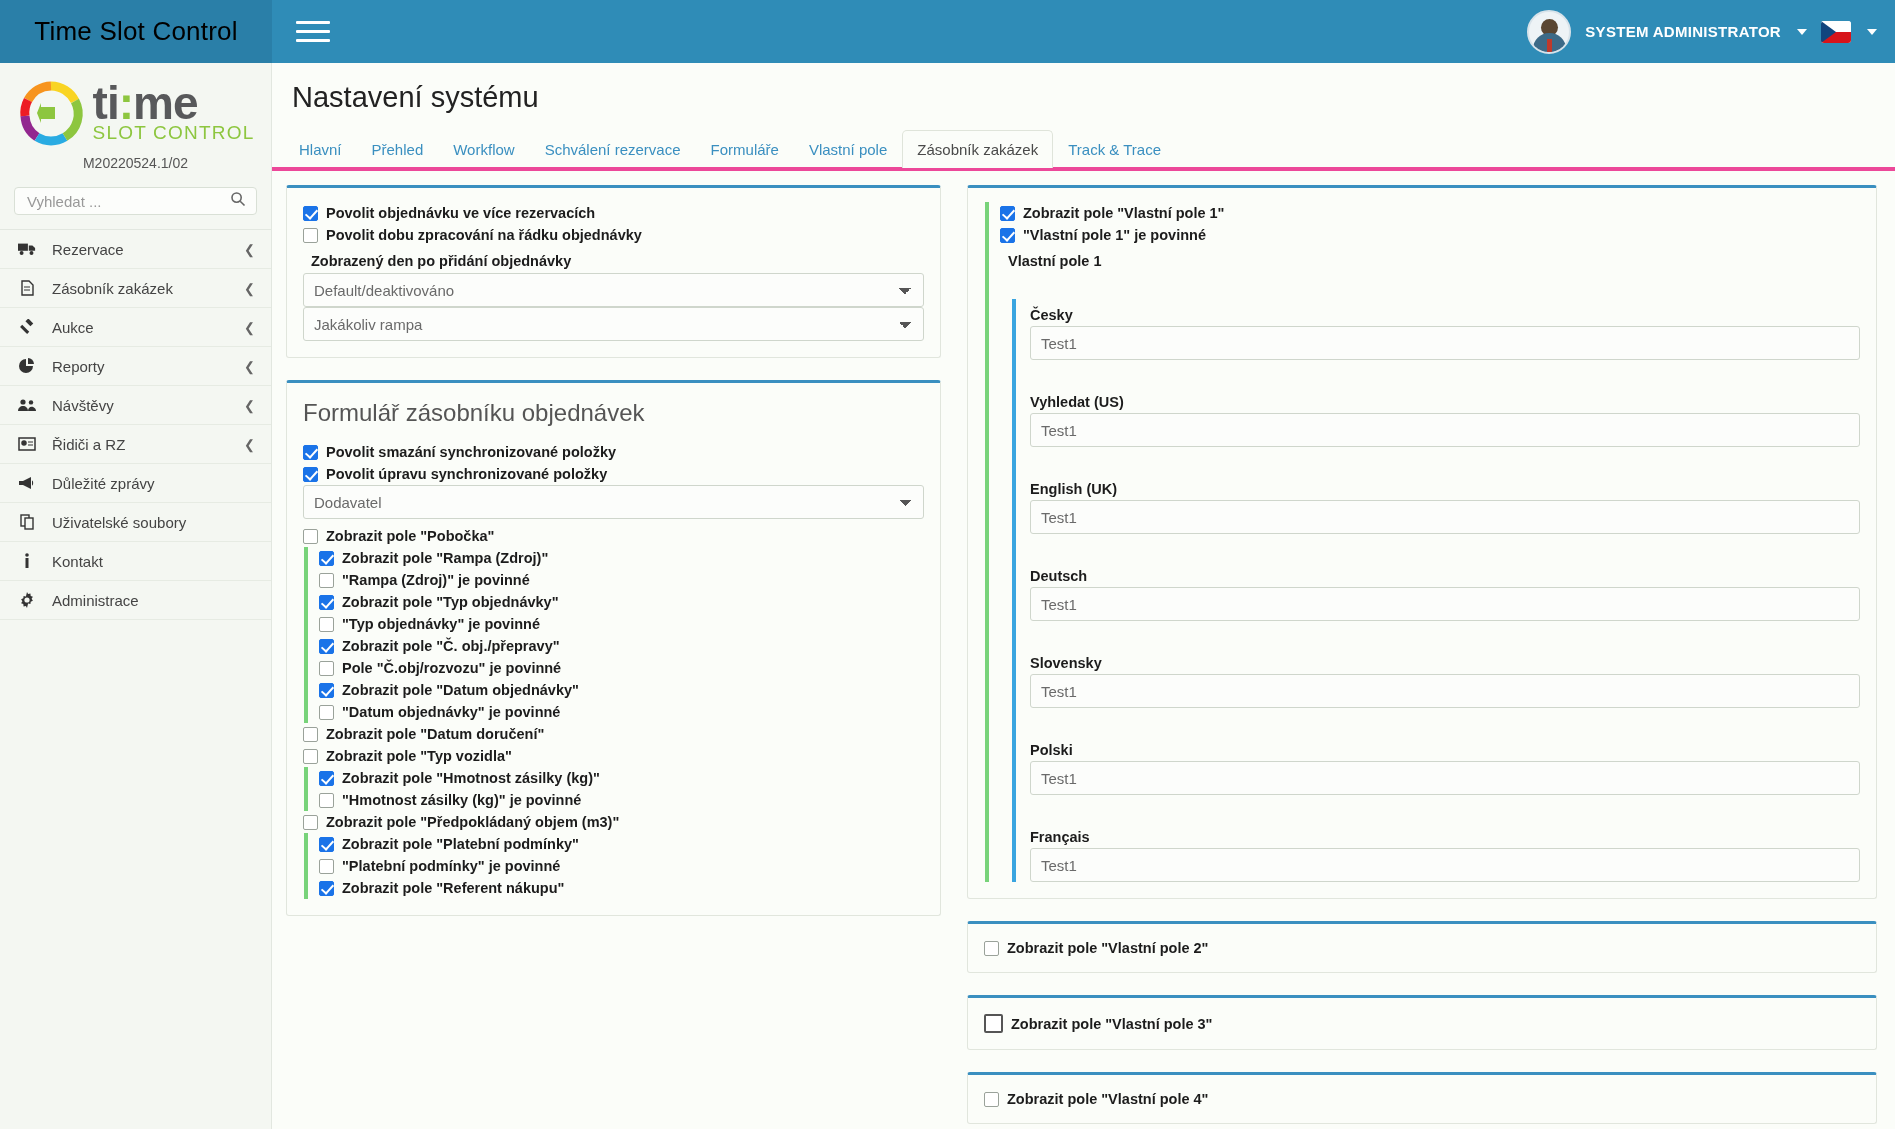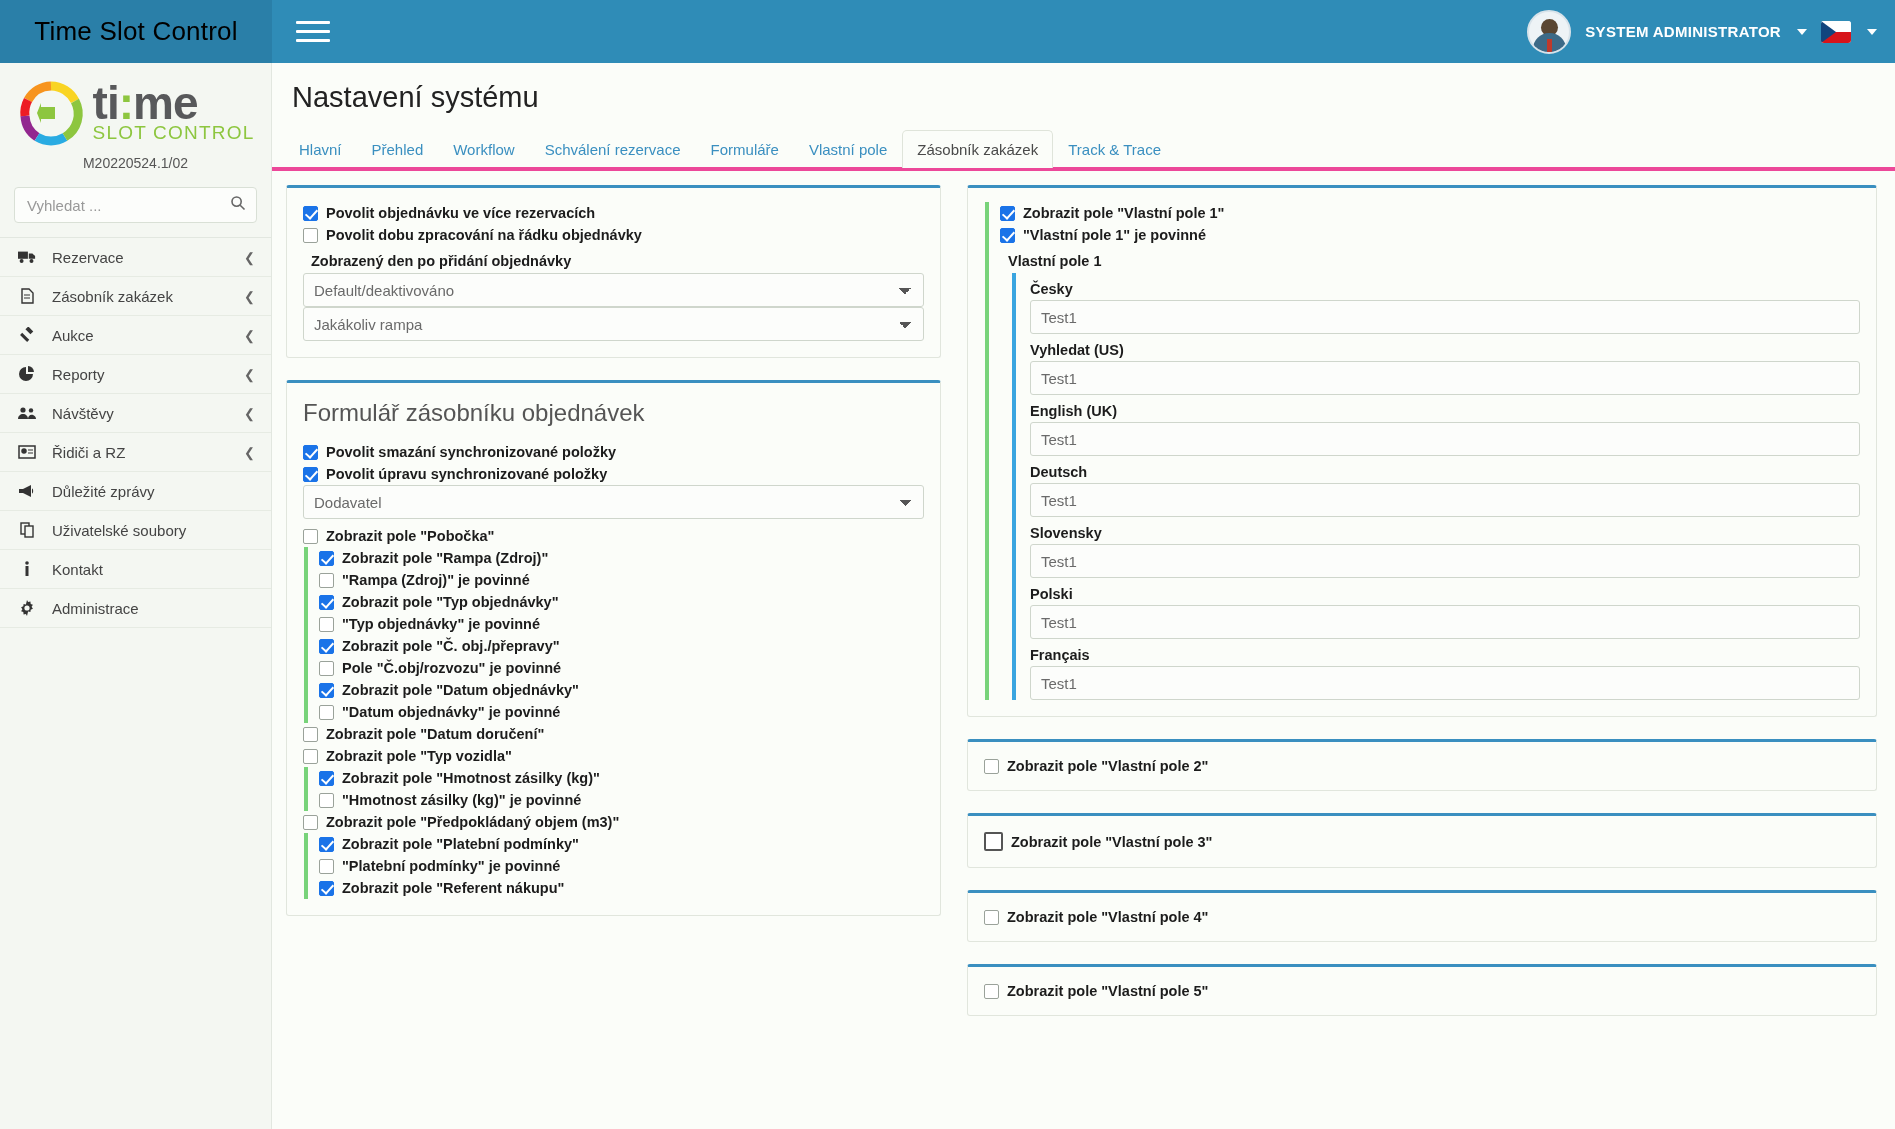--- a/index.html
+++ b/index.html
@@ -63,21 +63,21 @@
   .logo-row { display:flex; align-items:center; gap:8px; }
   .logo-mark { width: 68px; height: 68px; position: relative; }
   .logo-text { display:flex; flex-direction:column; align-items:flex-start; }
   .logo-time { font-size: 46px; color:#58595b; font-weight: bold; line-height: .95; letter-spacing:-1px;}
   .logo-time .colon { color:#8dc63f; }
   .logo-sub { font-size: 19px; color:#8dc63f; letter-spacing: 1.2px; margin-top:-4px;}
   .version { font-size: 14px; color:#555; margin-top: 8px; }
   .search-wrap { padding: 10px 14px 14px; }
   .search-box {
     display:flex; align-items:center; background:#fcfdfb;
-    border:1px solid #d9e0d6; border-radius:4px; height:36px; padding:0 10px;
+    border:1px solid #d9e0d6; border-radius:4px; height:28px; padding:0 10px;
   }
   .search-box input {
     border:0; outline:0; background:transparent; flex:1;
     font-size:15px; color:#666; font-family: "Liberation Sans", sans-serif;
   }
   .search-box input::placeholder { color:#999; }
   .nav { border-top:1px solid #e2e7e0; }
   .nav-item {
     display:flex; align-items:center; gap:14px;
     height: 39px; padding: 0 16px;
@@ -145,21 +145,21 @@
   select.sel {
     background-image:
       linear-gradient(45deg, transparent 50%, #555 50%),
       linear-gradient(135deg, #555 50%, transparent 50%);
     background-position: calc(100% - 18px) 14px, calc(100% - 12px) 14px;
     background-size: 6px 6px, 6px 6px;
     background-repeat: no-repeat;
   }
 
   .lang-block { border-left: 4px solid #3aa5e0; margin-left: 12px; padding-left: 14px; }
-  .lang-label { font-size:14.5px; color:#1c1c1c; font-weight:bold; padding: 8px 0 3px; }
+  .lang-label { font-size:14.5px; color:#1c1c1c; font-weight:bold; padding: 8px 0 3px; margin-top: 26px; }
   .green-wrap { border-left: 4px solid #78d37a; margin-left:1px; padding-left: 11px; }
 
   .card.compact { padding: 13px 16px; }
   .scroll-hidden { overflow:hidden; }
 </style>
 </head>
 <body>
 
 <div class="app">
 

